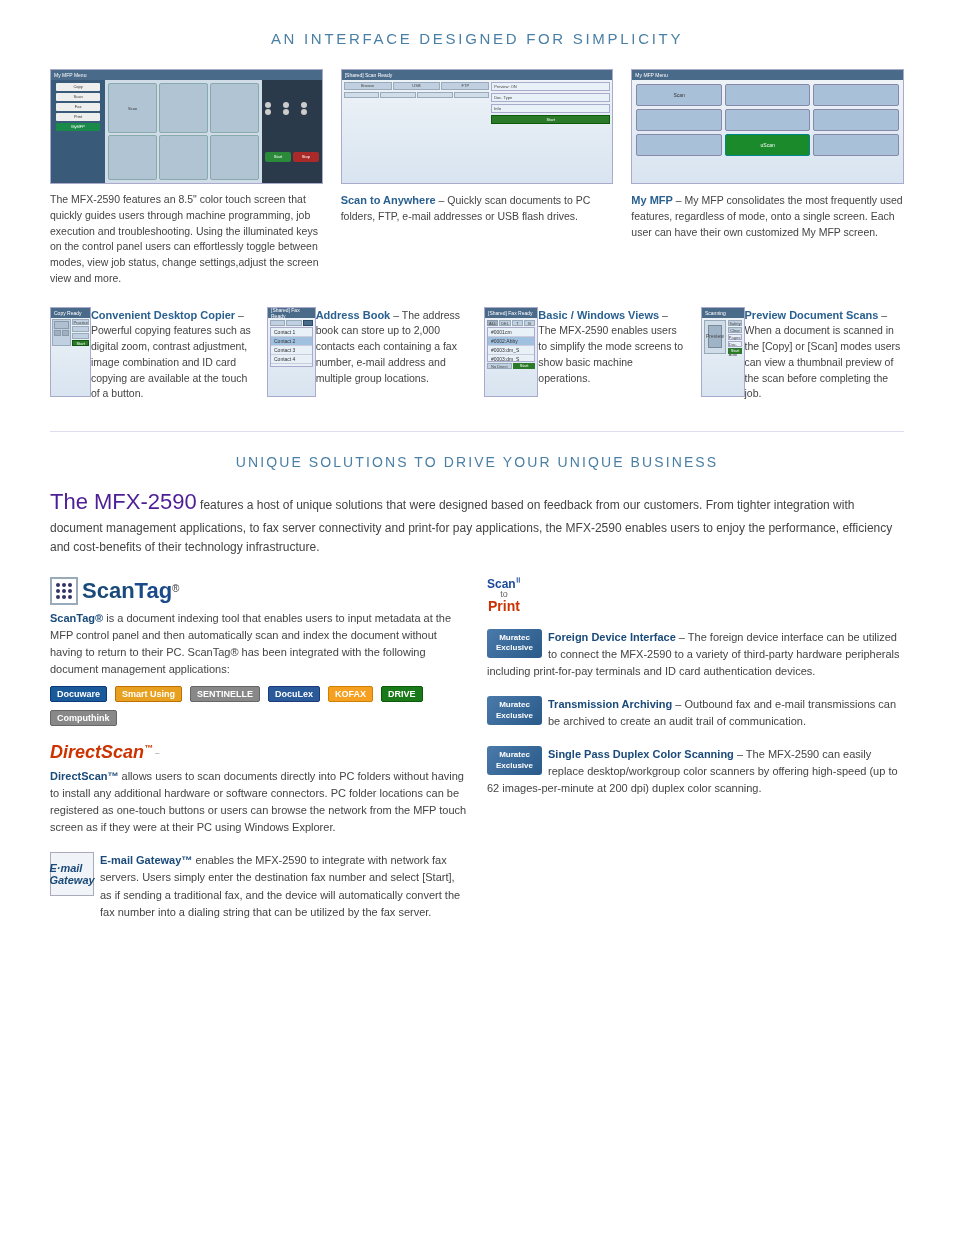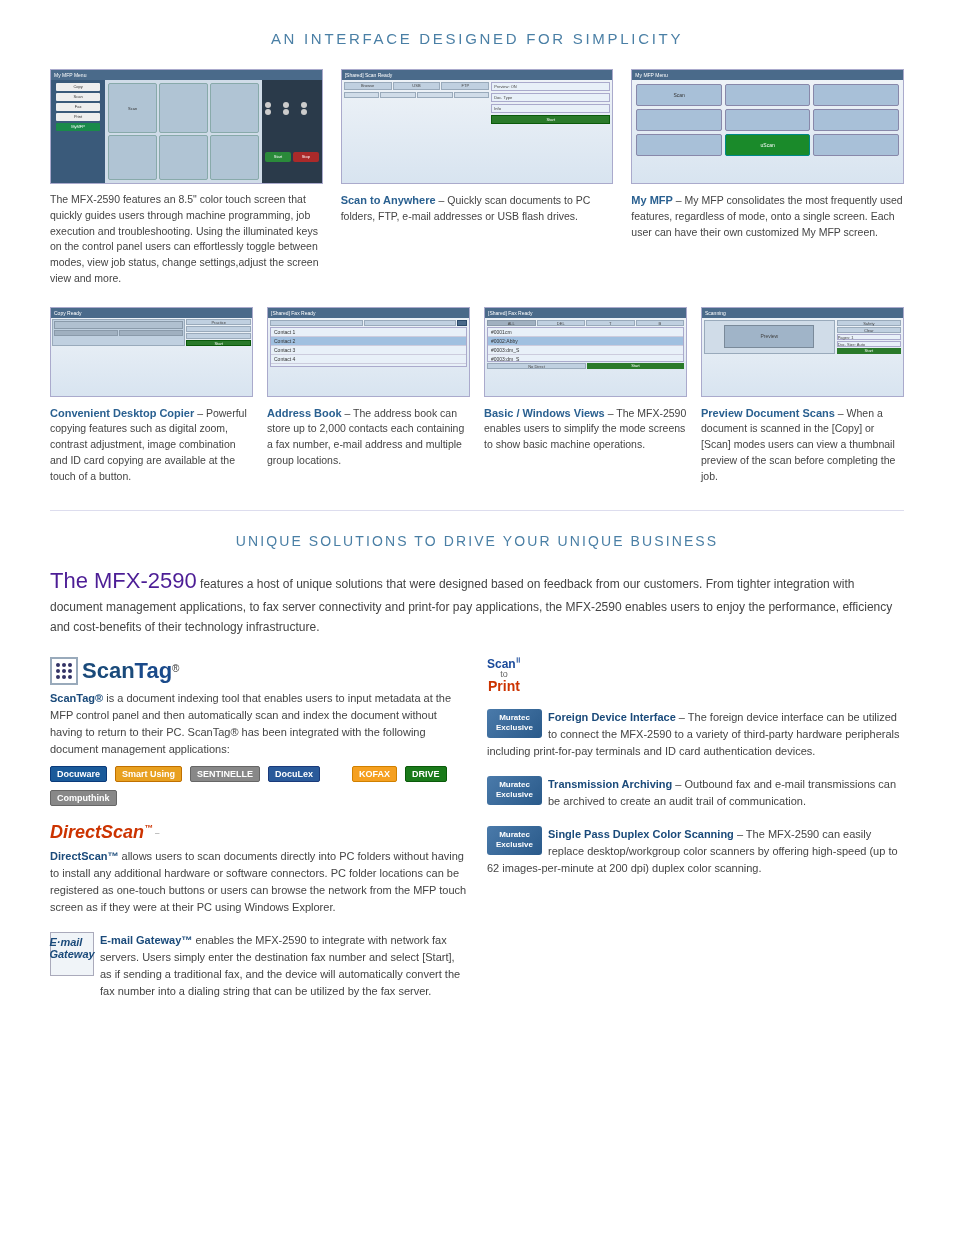--- a/index.html
+++ b/index.html
@@ -65,21 +65,21 @@
 
     
     .bottom-grid {
       display: grid;
       grid-template-columns: 1fr 1fr 1fr 1fr;
       gap: 14px;
       margin-bottom: 26px;
     }
     .bottom-grid .col {
       display: flex;
-      flex-direction: column;
+      flex-direction: row;
     }
     .screen-img-sm {
       width: 100%;
       height: 90px;
       background: #c8d8e8;
       border: 1px solid #aac;
       margin-bottom: 8px;
       position: relative;
       overflow: hidden;
     }
@@ -145,21 +145,21 @@
     }
     .partner-badge {
       background: #e8f0f8;
       border: 1px solid #aac;
       padding: 2px 6px;
       font-size: 9px;
       color: #336;
       font-weight: bold;
       border-radius: 2px;
     }
-    .partner-orange { background: #f5a020; color: #fff; border-color: #d08000; margin-left: 24px; }
+    .partner-orange { background: #f5a020; color: #fff; border-color: #d08000; }
     .partner-blue { background: #1a5a9a; color: #fff; border-color: #0a3a7a; }
     .partner-gray { background: #888; color: #fff; border-color: #666; }
 
     
     .muratec-badge {
       display: inline-block;
       background: linear-gradient(135deg, #4a7aaa, #2a5a8a);
       color: #fff;
       font-size: 8px;
       font-weight: bold;
@@ -482,21 +482,21 @@
         <span style="font-size:8px;color:#888;margin-left:2px;font-style:italic;">–</span>
       </div>
       <p class="solution-body">
         <span class="solution-bold">DirectScan™</span>
         <span> allows users to scan documents directly into PC folders without having to install any additional hardware or software connectors. PC folder locations can be registered as one-touch buttons or users can browse the network from the MFP touch screen as if they were at their PC using Windows Explorer.</span>
       </p>
     </div>
 
     <div class="solution-item">
       <div style="display:flex;align-items:flex-start;margin-bottom:5px;">
-        <div style="border:1px solid #aab;background:#f0f4f8;padding:3px;margin-right:6px;width:44px;height:44px;display:flex;flex-direction:column;align-items:center;justify-content:flex-start;">
+        <div style="border:1px solid #aab;background:#f0f4f8;padding:3px;margin-right:6px;width:44px;height:44px;display:flex;flex-direction:column;align-items:center;justify-content:center;">
           <span style="font-size:11px;font-style:italic;font-weight:bold;color:#1a4a7a;line-height:1.1;">E·mail<br>Gateway</span>
         </div>
         <div style="flex:1;">
           <p class="solution-body">
             <span class="solution-bold">E-mail Gateway™</span>
             <span> enables the MFX-2590 to integrate with network fax servers. Users simply enter the destination fax number and select [Start], as if sending a traditional fax, and the device will automatically convert the fax number into a dialing string that can be utilized by the fax server.</span>
           </p>
         </div>
       </div>
     </div>

